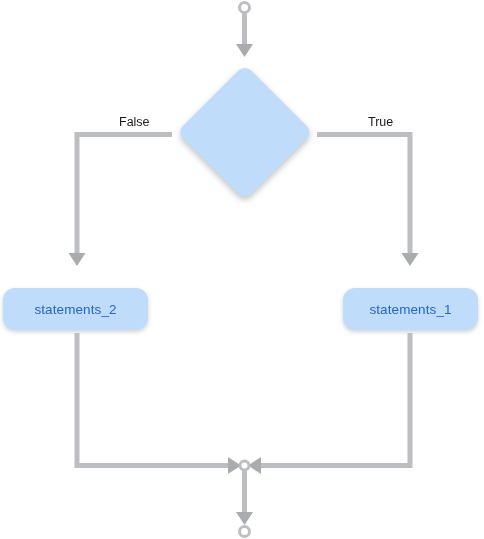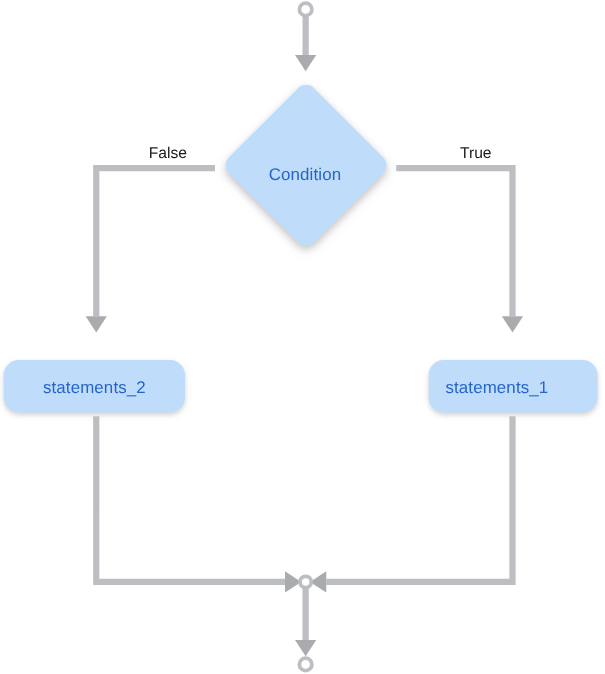--- a/index.html
+++ b/index.html
@@ -46,21 +46,21 @@
     position: absolute;
     font-size: 12.5px;
     color: #1b1b1b;
     white-space: nowrap;
   }
   #label-false { left: 82px; top: 115px; margin-left: 37px; }
   #label-true  { left: 368px; top: 115px; }
 
   #label-condition { left: 175px; top: 118px; width: 138px; height: 42px; }
   #label-stmt2 { left: 3px;   top: 288px; width: 145px; height: 42px; }
-  #label-stmt1 { left: 330px; top: 288px; width: 135px; height: 42px; }
+  #label-stmt1 { left: 343px; top: 288px; width: 135px; height: 42px; }
 </style>
 </head>
 <body>
 
 <div id="canvas">
 
   <svg id="flow-svg" viewBox="0 0 484 539">
     <defs>
       <filter id="node-shadow" x="-40%" y="-40%" width="180%" height="190%">
         <feDropShadow dx="0" dy="3" stdDeviation="3.2" flood-color="#8e8e8e" flood-opacity="0.55"></feDropShadow>
@@ -102,21 +102,20 @@
     <polygon points="261,457 261,474 248,465.5" fill="#a9abaf"></polygon>
 
     <circle cx="244.5" cy="465.5" r="4.5" fill="#ffffff" stroke="#bcbec1" stroke-width="3"></circle>
 
     <line x1="244.5" y1="471" x2="244.5" y2="512" stroke="#bcbec1" stroke-width="5"></line>
     <polygon points="236,512 253,512 244.5,525" fill="#a9abaf"></polygon>
 
     <circle cx="244.5" cy="531.5" r="5" fill="#ffffff" stroke="#bcbec1" stroke-width="3"></circle>
   </svg>
 
-  <div class="node-label cond-label" id="label-condition">Condition</div>
 
   <div class="node-label stmt-label" id="label-stmt2">statements_2</div>
 
   <div class="node-label stmt-label" id="label-stmt1">statements_1</div>
 
   <div class="edge-label" id="label-false">False</div>
 
   <div class="edge-label" id="label-true">True</div>
 
 </div>

